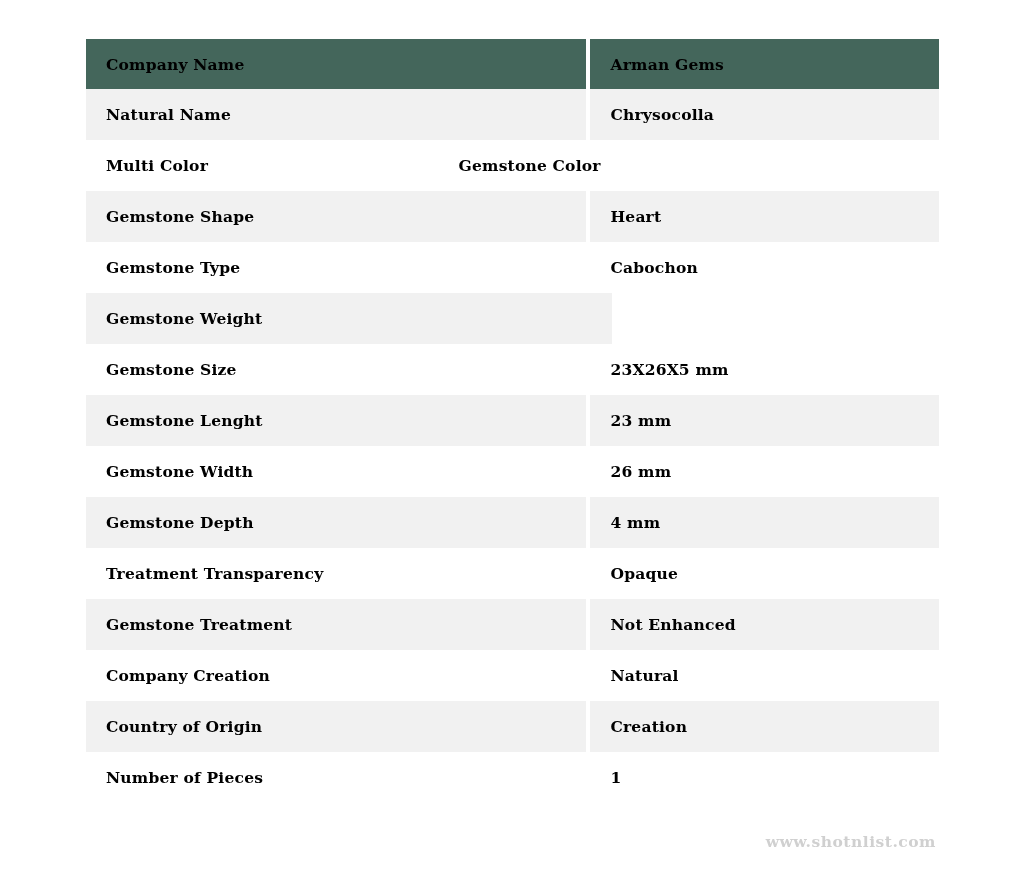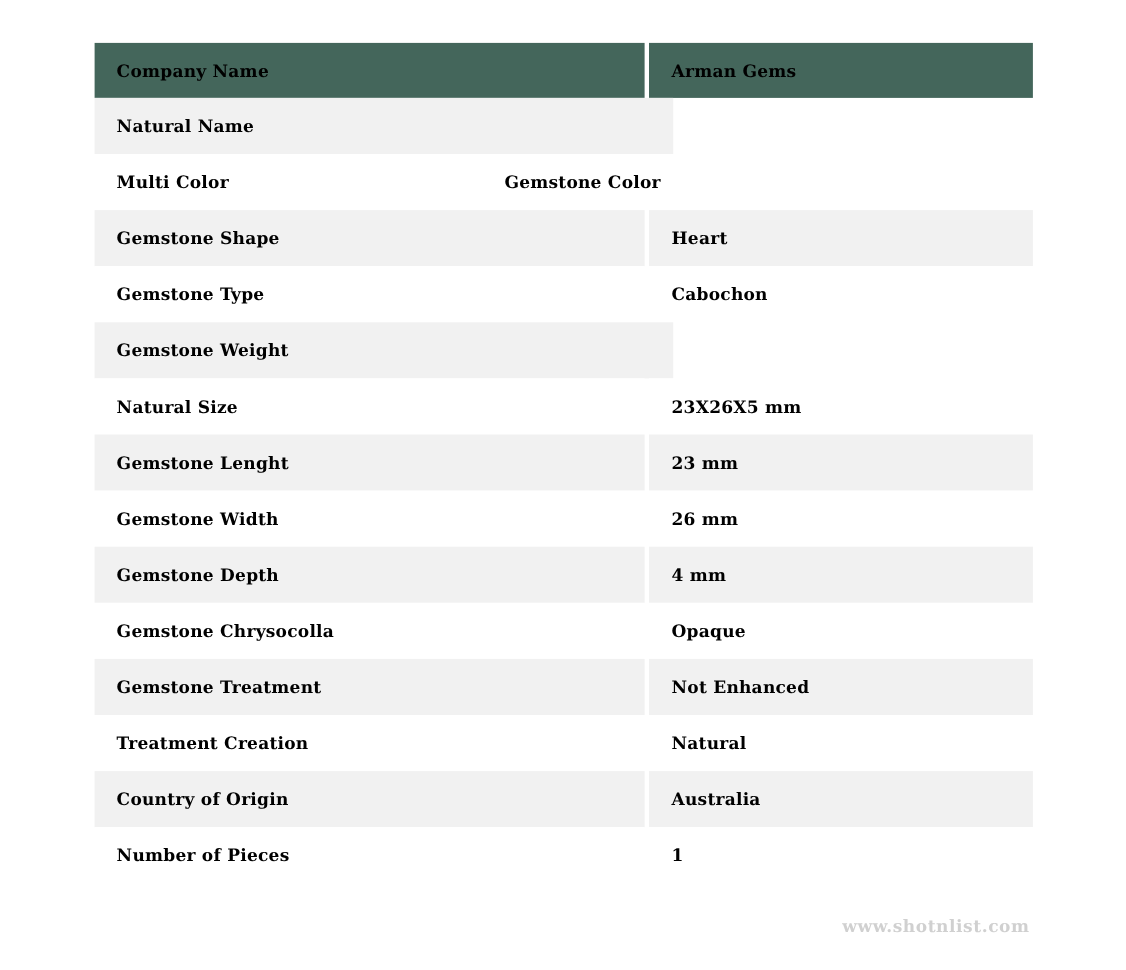--- a/index.html
+++ b/index.html
@@ -71,20 +71,23 @@
         <span>Arman Gems</span>
       </div>
     </div>
 
     <div class="rows">
 
       <div class="t-row">
         <div class="cell label">
             <span>Natural Name</span>
           </div>
+        <div class="cell value">
+            <span>Chrysocolla</span>
+          </div>
       </div>
 
       <div class="t-row">
         <div class="cell value">
             <span>Multi Color</span>
           </div>
         <div class="cell label">
             <span>Gemstone Color</span>
           </div>
       </div>
@@ -108,21 +111,21 @@
       </div>
 
       <div class="t-row">
         <div class="cell label">
             <span>Gemstone Weight</span>
           </div>
       </div>
 
       <div class="t-row">
         <div class="cell label">
-            <span>Natural Size</span>
+            <span>Gemstone Size</span>
           </div>
         <div class="cell value">
             <span>23X26X5 mm</span>
           </div>
       </div>
 
       <div class="t-row">
         <div class="cell label">
             <span>Gemstone Lenght</span>
           </div>
@@ -144,51 +147,51 @@
         <div class="cell label">
             <span>Gemstone Depth</span>
           </div>
         <div class="cell value">
             <span>4 mm</span>
           </div>
       </div>
 
       <div class="t-row">
         <div class="cell label">
-            <span>Gemstone Chrysocolla</span>
+            <span>Treatment Transparency</span>
           </div>
         <div class="cell value">
             <span>Opaque</span>
           </div>
       </div>
 
       <div class="t-row">
         <div class="cell label">
             <span>Gemstone Treatment</span>
           </div>
         <div class="cell value">
             <span>Not Enhanced</span>
           </div>
       </div>
 
       <div class="t-row">
         <div class="cell label">
-            <span>Treatment Creation</span>
+            <span>Company Creation</span>
           </div>
         <div class="cell value">
             <span>Natural</span>
           </div>
       </div>
 
       <div class="t-row">
         <div class="cell label">
             <span>Country of Origin</span>
           </div>
         <div class="cell value">
-            <span>Australia</span>
+            <span>Creation</span>
           </div>
       </div>
 
       <div class="t-row">
         <div class="cell label">
             <span>Number of Pieces</span>
           </div>
         <div class="cell value">
             <span>1</span>
           </div>

